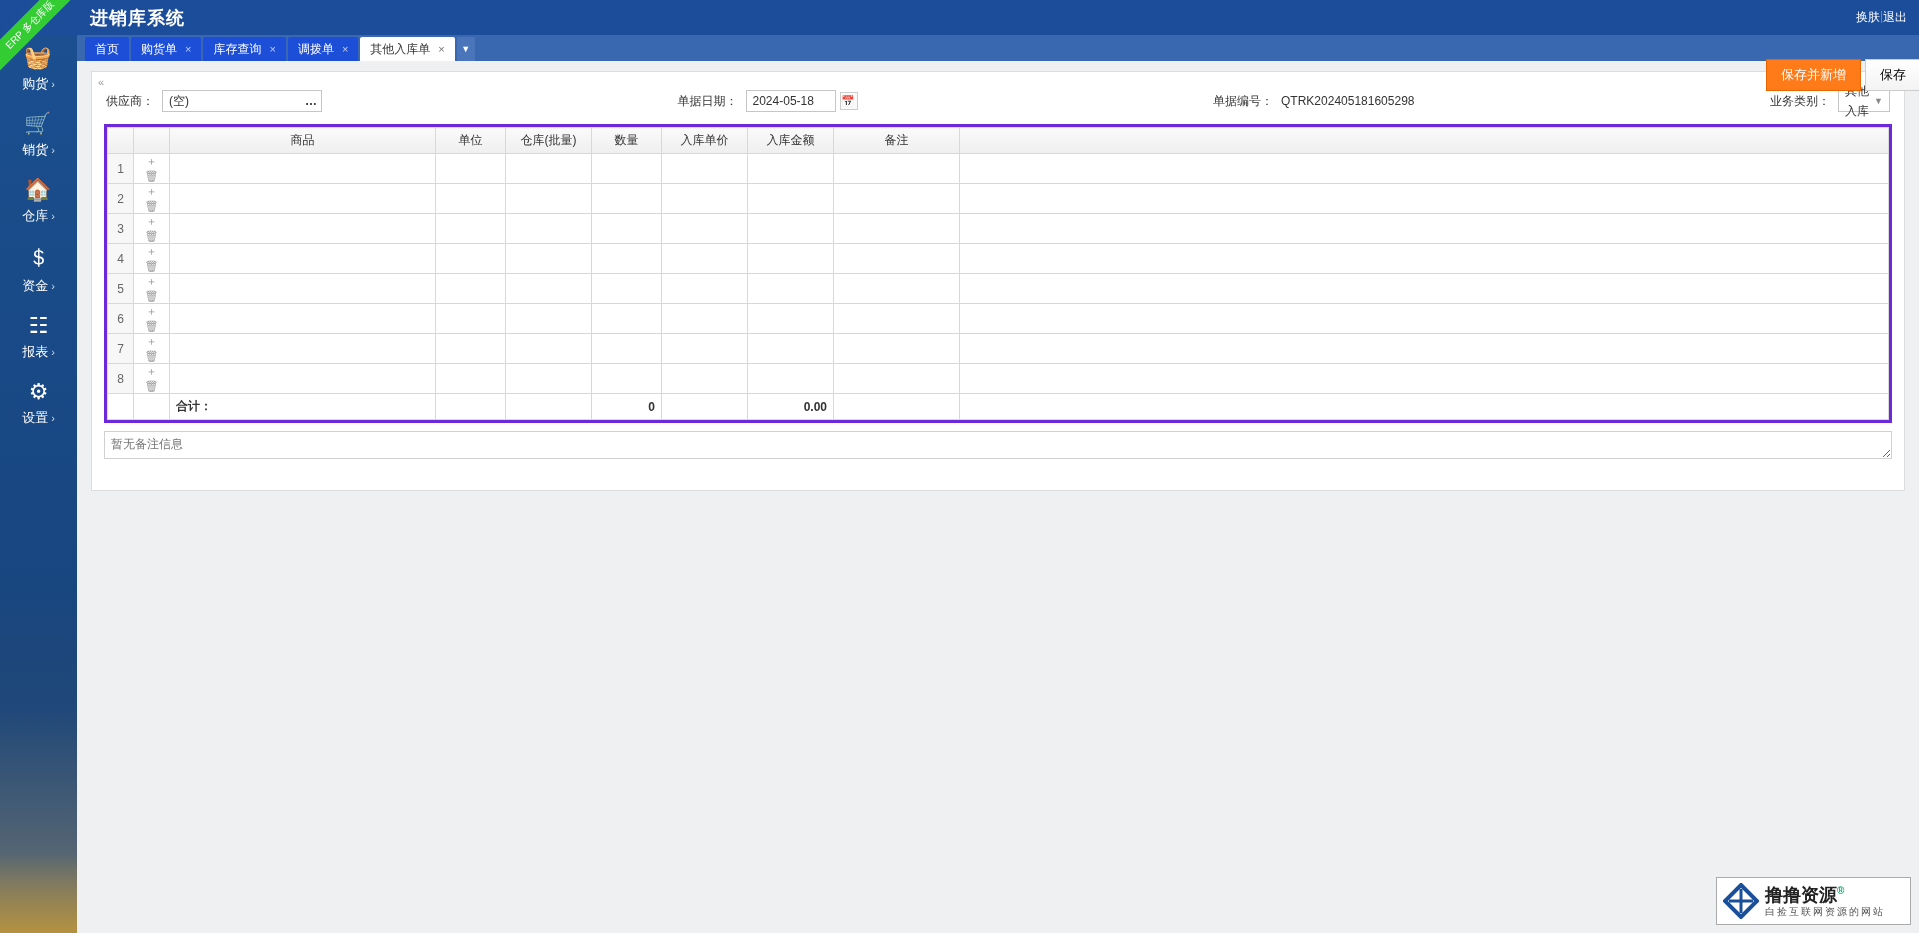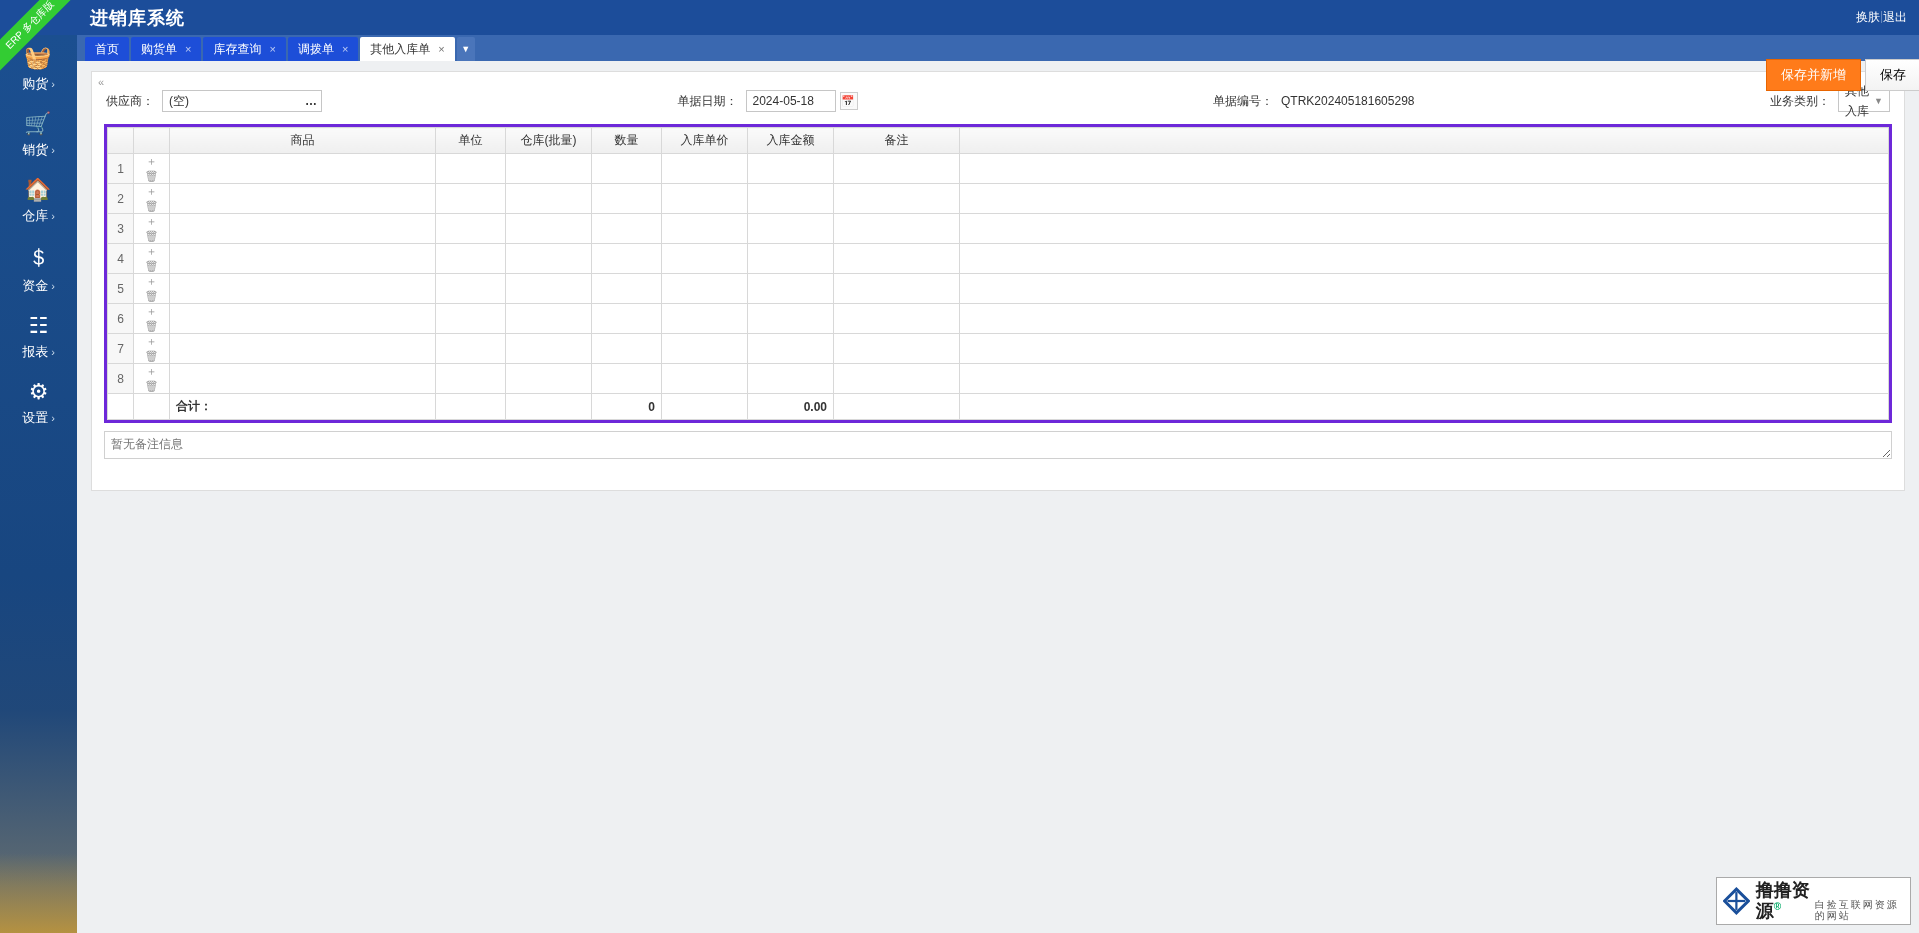--- a/index.html
+++ b/index.html
@@ -82,21 +82,21 @@
 .notes { margin: 0 12px; }
 .notes textarea { width: 100%; height: 28px; border: 1px solid #d0d0d0; resize: vertical; padding: 4px 6px; font-size: 12px; color: #666; font-family: inherit; }
 
 
 .creator { padding: 14px 14px 2px; font-size: 12px; color: #888; display: flex; gap: 40px; }
 .creator .val { color: #666; }
 
 
 .brand { position: fixed; right: 8px; bottom: 8px; width: 195px; height: 48px; border: 1px solid #aaa; background: #fff; display: flex; align-items: center; padding: 4px 6px; gap: 6px; }
 .brand-logo { width: 36px; height: 36px; }
-.brand-text { display: flex; flex-direction: row; line-height: 1.15; align-items: flex-end; }
+.brand-text { display: flex; flex-direction: column; line-height: 1.15; }
 .brand-main { font-size: 18px; font-weight: bold; color: #222; }
 .brand-main sup { font-size: 10px; color: #0a6; }
 .brand-sub { font-size: 10px; color: #555; letter-spacing: 2px; }
 </style>
 </head>
 <body>
 
 <div class="ribbon">
   <span>ERP 多仓库版</span>
 </div>

